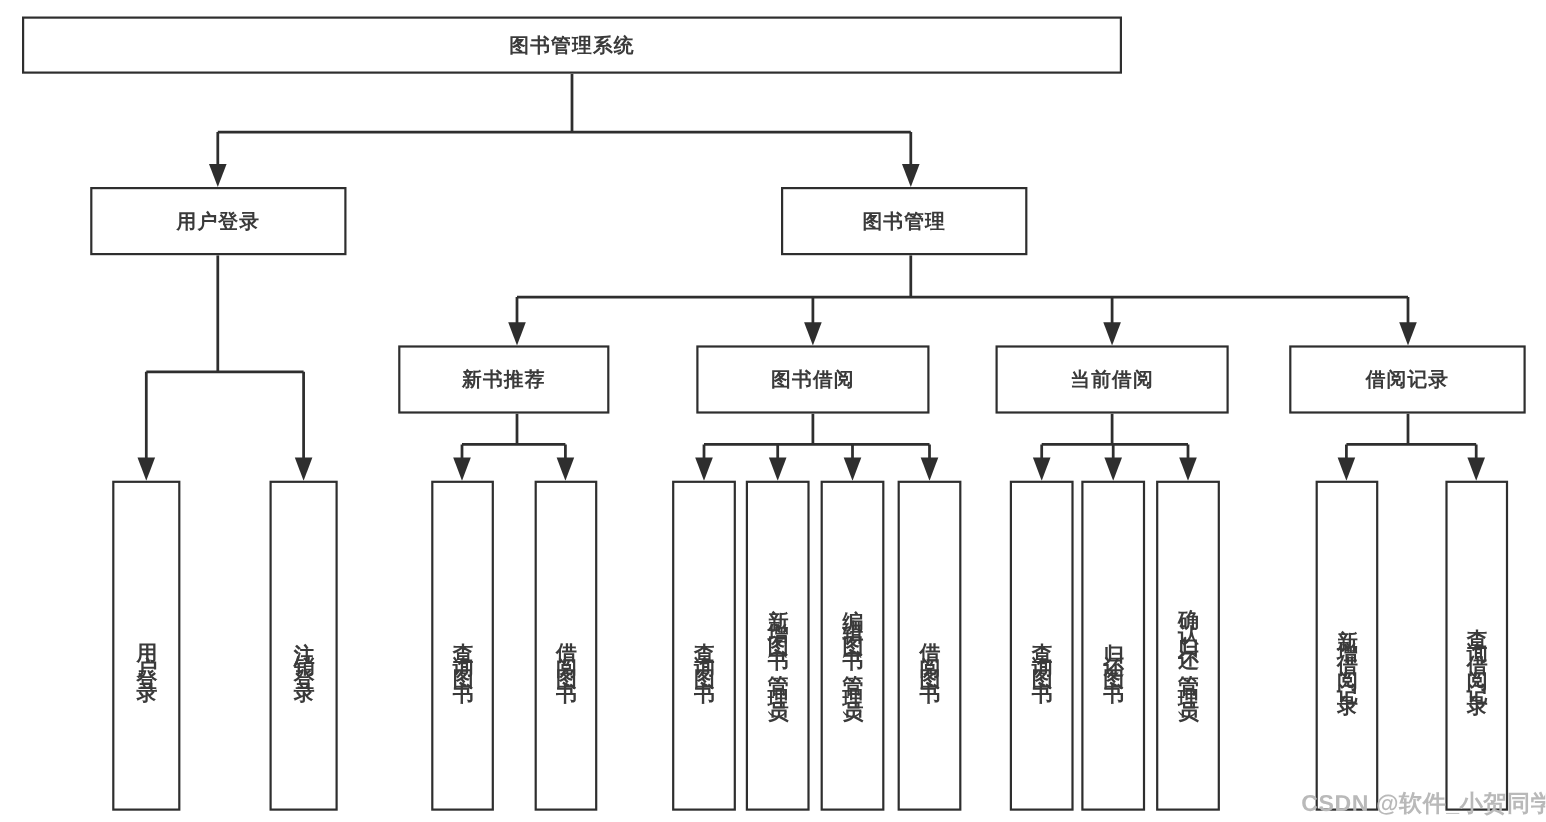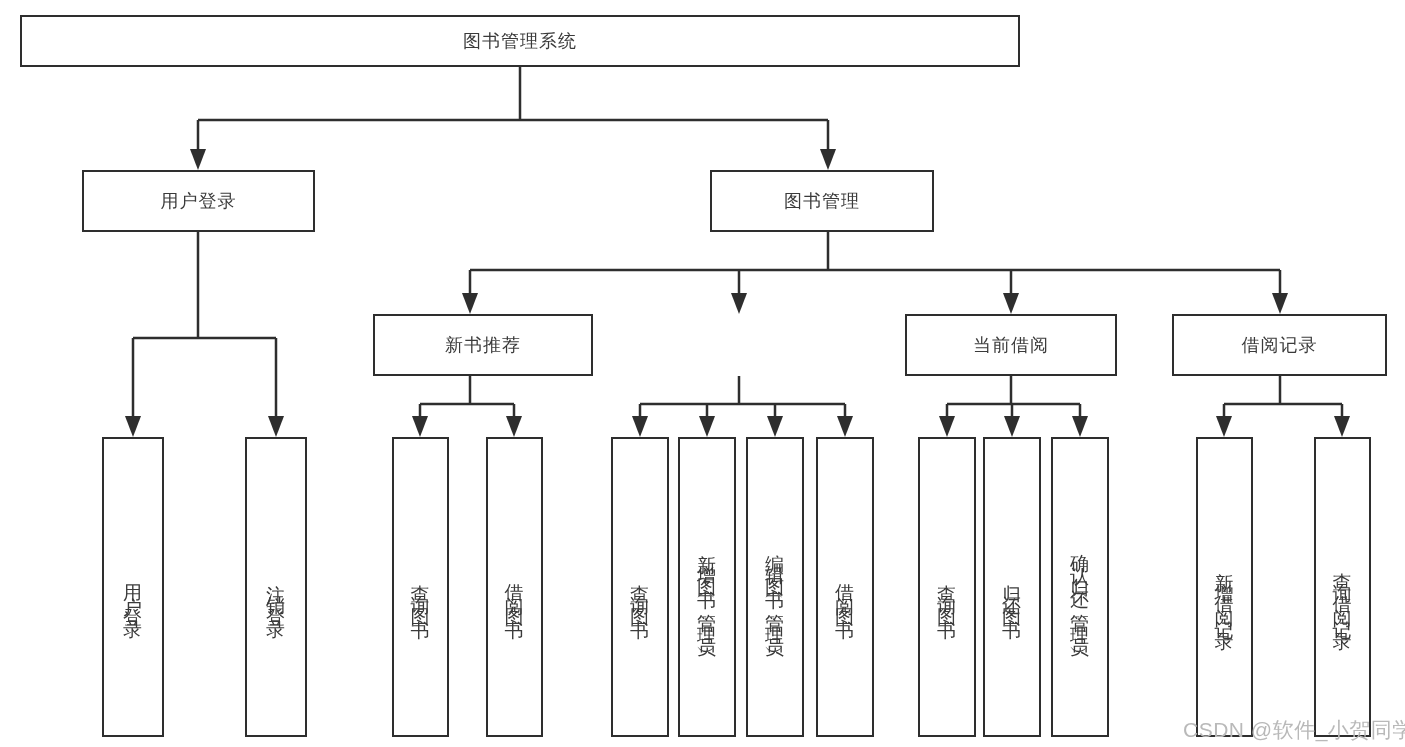--- a/index.html
+++ b/index.html
@@ -8,20 +8,21 @@
     --watermark:#b9b9b9;
     --background:#ffffff;
   }
   html,body{margin:0;padding:0;background:var(--background);}
   .canvas{
     position:relative;
     width:1405px;height:747px;
     background:var(--background);
     font-family:"Liberation Sans", sans-serif;
     overflow:hidden;
+    font-weight:bold;
   }
   svg.connectors{
     position:absolute;left:0;top:0;z-index:1;
   }
   svg.connectors path{stroke:var(--line);stroke-width:2.5;fill:none;}
   svg.connectors polygon{fill:var(--line);stroke:none;}
   .node{
     position:absolute;
     box-sizing:border-box;
     border:2.5px solid var(--line);
@@ -37,21 +38,21 @@
     text-orientation:mixed;
     font-size:19px;
     letter-spacing:12px;
     line-height:1;
   }
   .v span{margin-inline-end:-12px;}
   
   #n-root {left:20px; top:15px; width:1000px;height:52px;}
   #n-l2-0 {left:82px; top:170px;width:233px; height:62px;}
   #n-l2-1 {left:710px; top:170px;width:224px; height:62px;}
-  #n-l3-0 {left:362px; top:314px;width:220px; height:62px;margin-left:11px;}
+  #n-l3-0 {left:362px; top:314px;width:192px; height:62px;}
   #n-l3-1 {left:633px; top:314px;width:212px; height:62px;}
   #n-l3-2 {left:905px; top:314px;width:212px; height:62px;}
   #n-l3-3 {left:1172px;top:314px;width:215px; height:62px;}
   
   #lf-ul-0{left:102px; width:62px;}
   #lf-ul-1{left:245px; width:62px;}
   #lf-nb-0{left:392px; width:57px;}
   #lf-nb-1{left:486px; width:57px;}
   #lf-bb-0{left:611px; width:58px;}
   #lf-bb-1{left:678px; width:58px;}
@@ -122,20 +123,21 @@
       <polygon points="1334,416 1350,416 1342,437"></polygon>
     </g>
   </svg>
 
   <div class="node h" id="n-root">图书管理系统</div>
 
   <div class="node h" id="n-l2-0">用户登录</div>
   <div class="node h" id="n-l2-1">图书管理</div>
 
   <div class="node h" id="n-l3-0">新书推荐</div>
+  <div class="node h" id="n-l3-1">图书借阅</div>
   <div class="node h" id="n-l3-2">当前借阅</div>
   <div class="node h" id="n-l3-3">借阅记录</div>
 
   <div class="node v" id="lf-ul-0">
     <span>用户登录</span>
   </div>
   <div class="node v" id="lf-ul-1">
     <span>注销登录</span>
   </div>
 

